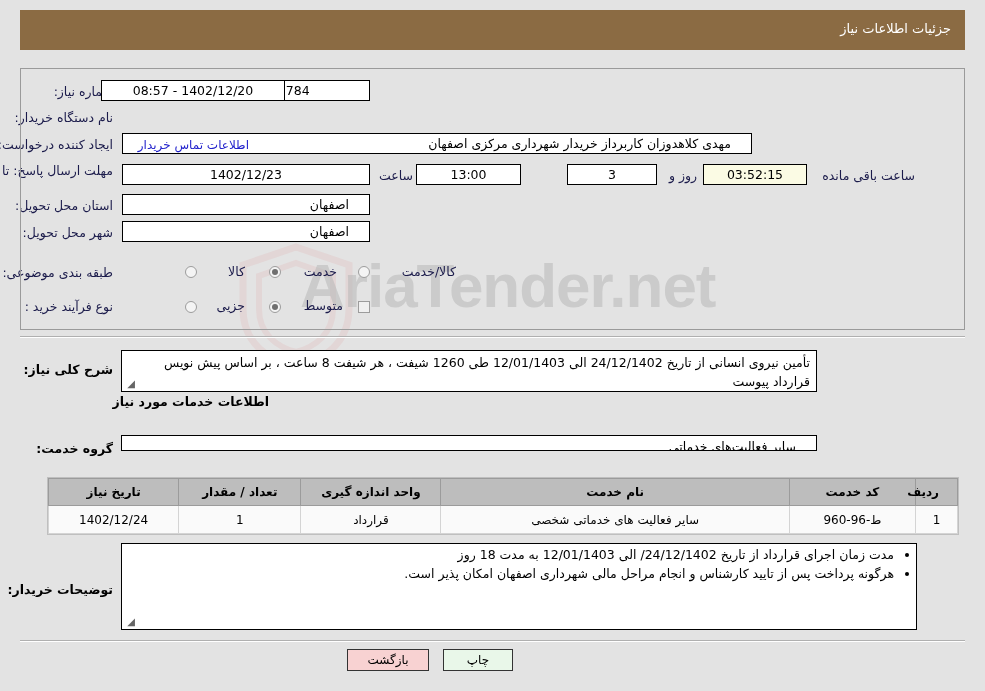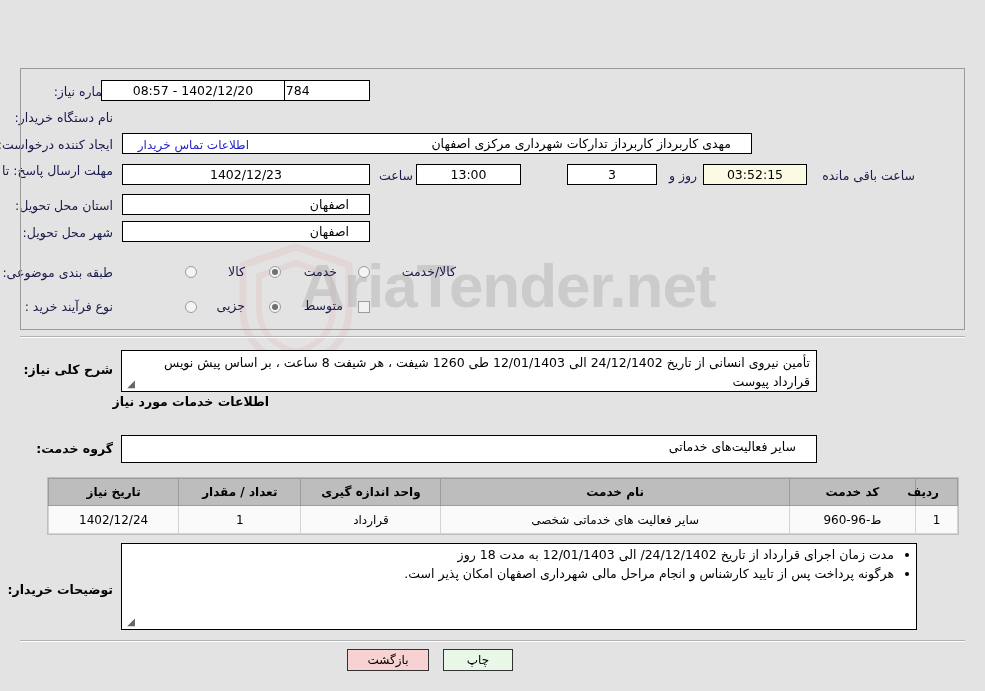--- a/index.html
+++ b/index.html
@@ -238,33 +238,36 @@
 <div id="page">
 
   <div class="watermark">
     <svg class="wm-shield" viewBox="0 0 118 128">
       <path d="M59 4 L112 22 L112 66 C112 100 86 118 59 124 C32 118 6 100 6 66 L6 22 Z" fill="none" stroke="#e0b9b9" stroke-width="7"></path>
       <path d="M59 20 L96 33 L96 66 C96 91 78 104 59 109 C40 104 22 91 22 66 L22 33 Z" fill="none" stroke="#e0b9b9" stroke-width="6"></path>
     </svg>
     <div class="wm-text">AriaTender.net</div>
   </div>
 
+  <div class="header-bar">
+    <div class="header-title">جزئیات اطلاعات نیاز</div>
+  </div>
 
   <div class="panel"></div>
 
   <div class="lbl" style="right:872px; top:84px; width:90px;">شماره نیاز:</div>
   <div class="fld ctr" style="right:615px; top:80px; width:248px;">1102094325001784</div>
 
   <div class="lbl" style="right:710px; top:84px; width:185px; text-align:right;">تاریخ و ساعت اعلان عمومی:</div>
   <div class="fld ctr" style="right:700px; top:80px; width:184px;">1402/12/20 - 08:57</div>
 
   <div class="lbl" style="right:872px; top:110px; width:105px;">نام دستگاه خریدار:</div>
 
   <div class="lbl" style="right:872px; top:137px; width:110px;">ایجاد کننده درخواست:</div>
-  <div class="fld" style="right:233px; top:133px; width:630px;">مهدی کاربرداز کاربرداز تدارکات شهرداری مرکزی اصفهان</div>
+  <div class="fld" style="right:233px; top:133px; width:630px;">مهدی کلاهدوزان کاربرداز خریدار شهرداری مرکزی اصفهان</div>
   <div class="link" style="right:736px; top:138px;">اطلاعات تماس خریدار</div>
 
   <div class="lbl" style="right:872px; top:163px; width:105px; line-height:15px;">مهلت ارسال پاسخ: تا تاریخ:</div>
   <div class="fld ctr" style="right:615px; top:164px; width:248px;">1402/12/23</div>
   <div class="lbl" style="right:572px; top:168px; width:38px;">ساعت</div>
   <div class="fld ctr" style="right:464px; top:164px; width:105px;">13:00</div>
   <div class="fld ctr" style="right:328px; top:164px; width:90px;">3</div>
   <div class="lbl" style="right:288px; top:168px; width:36px;">روز و</div>
   <div class="fld ctr ivory" style="right:178px; top:164px; width:104px;">03:52:15</div>
   <div class="lbl" style="right:70px; top:168px; width:106px;">ساعت باقی مانده</div>
@@ -294,21 +297,21 @@
 
   <div class="lbl-b" style="position:absolute; right:872px; top:362px;">شرح کلی نیاز:</div>
   <div class="tarea" style="right:168px; top:350px; width:696px; height:42px;">
     <span>تأمین نیروی انسانی از تاریخ 24/12/1402 الی 12/01/1403 طی 1260 شیفت ، هر شیفت 8 ساعت ، بر اساس پیش نویس قرارداد پیوست</span>
     <span class="resizer">◢</span>
   </div>
 
   <div class="lbl-b" style="position:absolute; right:716px; top:394px;">اطلاعات خدمات مورد نیاز</div>
 
   <div class="lbl-b" style="position:absolute; right:872px; top:441px;">گروه خدمت:</div>
-  <div class="fld" style="right:168px; top:435px; width:696px; height:28px; line-height:22px;">سایر فعالیت‌های خدماتی</div>
+  <div class="fld" style="right:168px; top:435px; width:696px; height:16px; line-height:22px;">سایر فعالیت‌های خدماتی</div>
 
   <div class="tbl-wrap">
     <table class="grid">
       <colgroup>
         <col style="width:42px">
           <col style="width:126px">
           <col style="width:348px">
         <col style="width:140px">
           <col style="width:122px">
           <col style="width:130px">

